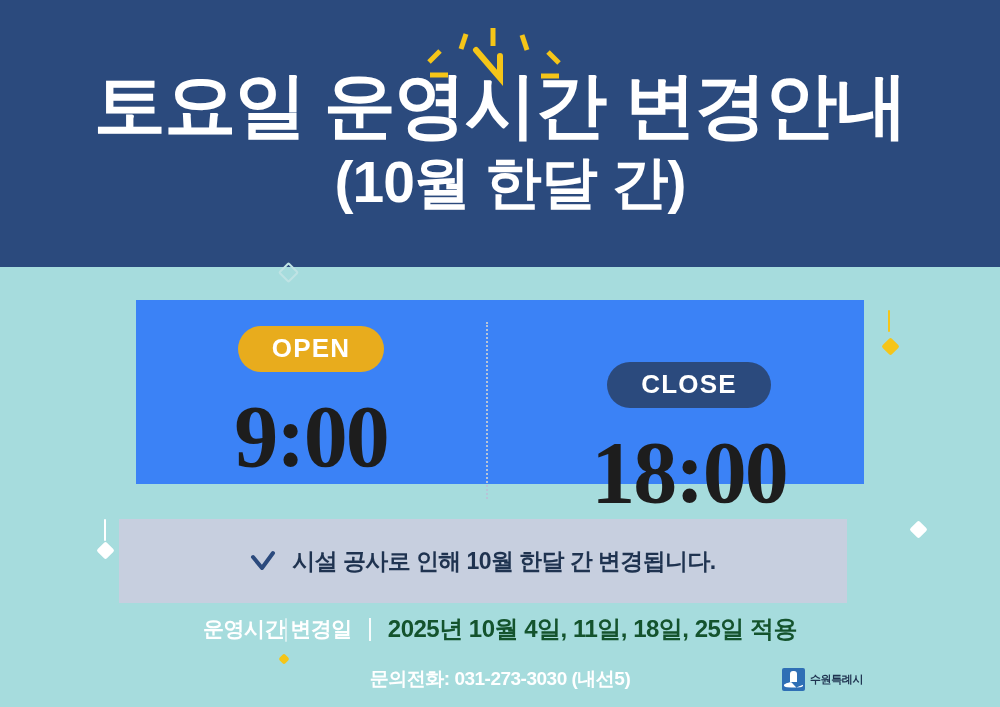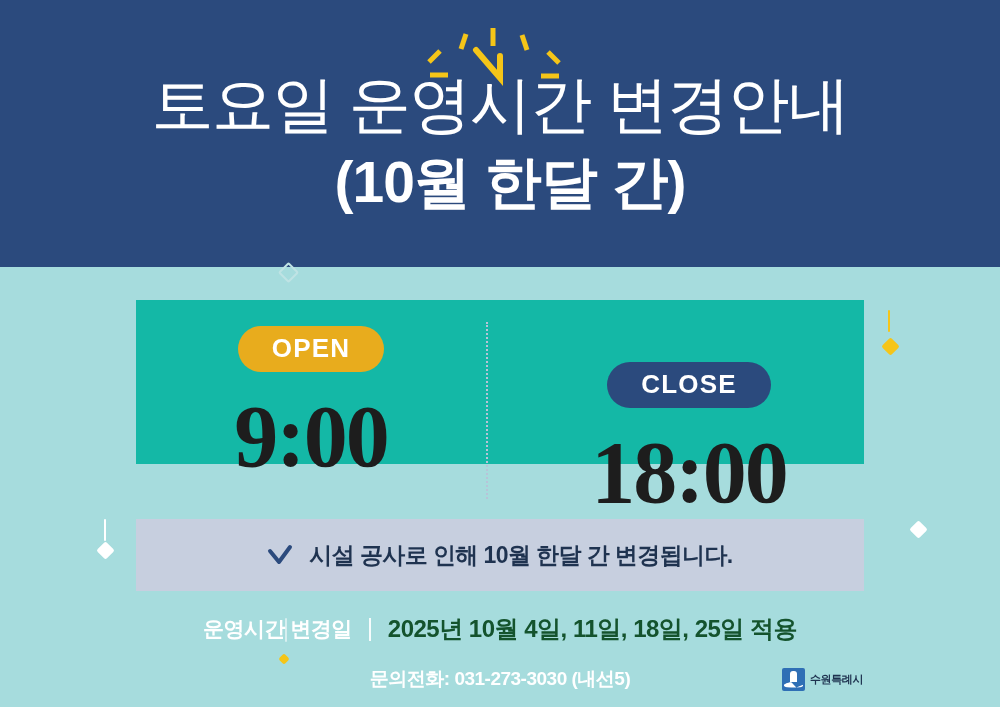--- a/index.html
+++ b/index.html
@@ -40,23 +40,23 @@
   }
 
   .title-wrap {
     position: absolute;
     left: 0; top: 62px;
     width: 1000px;
     text-align: center;
   }
 
   .title-main {
-    font-size: 62px;
+    font-size: 72px;
     line-height: 86px;
-    font-weight: normal;
+    font-weight: bold;
     color: #ffffff;
     letter-spacing: -1.5px;
     white-space: nowrap;
     font-family: "Liberation Sans", "DejaVu Sans", sans-serif;
   }
 
   .title-sub {
     font-size: 57px;
     line-height: 68px;
     font-weight: bold;
@@ -87,22 +87,22 @@
     background: #ffffff;
     border-radius: 1px;
   }
   .tick-yellow { background: #f5c518; }
 
   
   .card {
     position: absolute;
     left: 136px; top: 300px;
     width: 728px;
-    height: 164px;
-    background: #14b8a6;
+    height: 184px;
+    background: #3b82f6;
   }
 
   .card-half {
     position: absolute;
     top: 0;
     height: 219px;
     text-align: center;
   }
   .card-half.left  { left: 0;    width: 350px; }
   .card-half.right { left: 378px; width: 350px; margin-top: 36px; }
@@ -135,23 +135,23 @@
     line-height: 96px;
     font-weight: bold;
     color: #1d1d1d;
     letter-spacing: -2px;
     font-family: Liberation Serif, serif;
   }
 
   
   .notice {
     position: absolute;
-    left: 136px; top: 519px;
+    left: 119px; top: 519px;
     width: 728px;
-    height: 72px;
+    height: 84px;
     background: #c7cfdf;
     display: flex;
     align-items: center;
     justify-content: center;
     gap: 16px;
   }
 
   .check-icon {
     display: inline-block;
     width: 26px;

